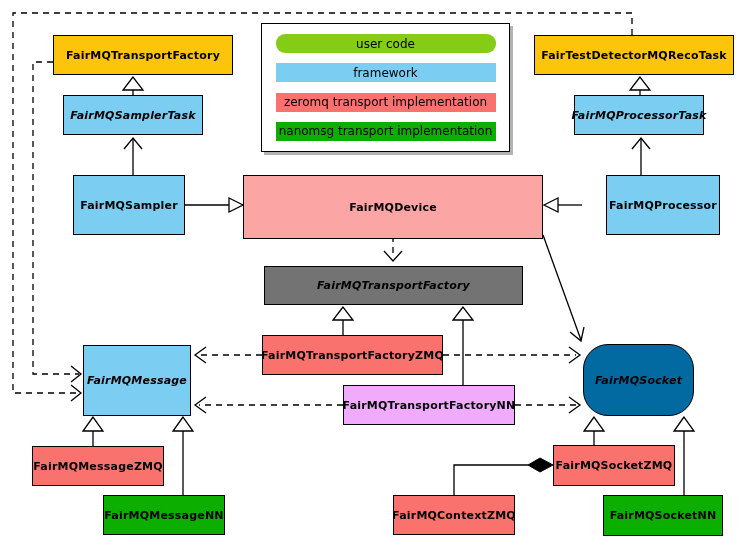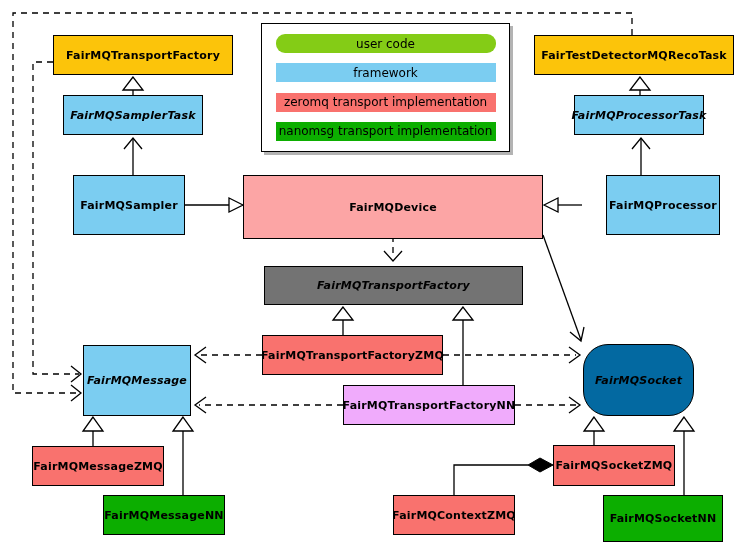--- a/index.html
+++ b/index.html
@@ -173,15 +173,15 @@
   <div class="node" style="left: 343px; top: 385px; width: 172px; height: 40px; background: #f0abfc;">FairMQTransportFactoryNN</div>
 
   <div class="node abstract" style="left: 83px; top: 345px; width: 108px; height: 71px; background: rgb(123, 205, 241);">FairMQMessage</div>
   <div class="node abstract" style="left: 583px; top: 344px; width: 111px; height: 72px; background: #0369a1; border-radius: 25px;">FairMQSocket</div>
 
   <div class="node" style="left: 32px; top: 446px; width: 132px; height: 40px; background: rgb(249, 114, 110);">FairMQMessageZMQ</div>
   <div class="node" style="left: 103px; top: 495px; width: 122px; height: 40px; background: rgb(12, 174, 0);">FairMQMessageNN</div>
 
   <div class="node" style="left: 393px; top: 495px; width: 122px; height: 40px; background: rgb(249, 114, 110);">FairMQContextZMQ</div>
   <div class="node" style="left: 553px; top: 445px; width: 122px; height: 41px; background: rgb(249, 114, 110);">FairMQSocketZMQ</div>
-  <div class="node" style="left: 603px; top: 495px; width: 120px; height: 47px; background: rgb(12, 174, 0);">FairMQSocketNN</div>
+  <div class="node" style="left: 603px; top: 495px; width: 120px; height: 41px; background: rgb(12, 174, 0);">FairMQSocketNN</div>
 
 </div>
 
 </body></html>

